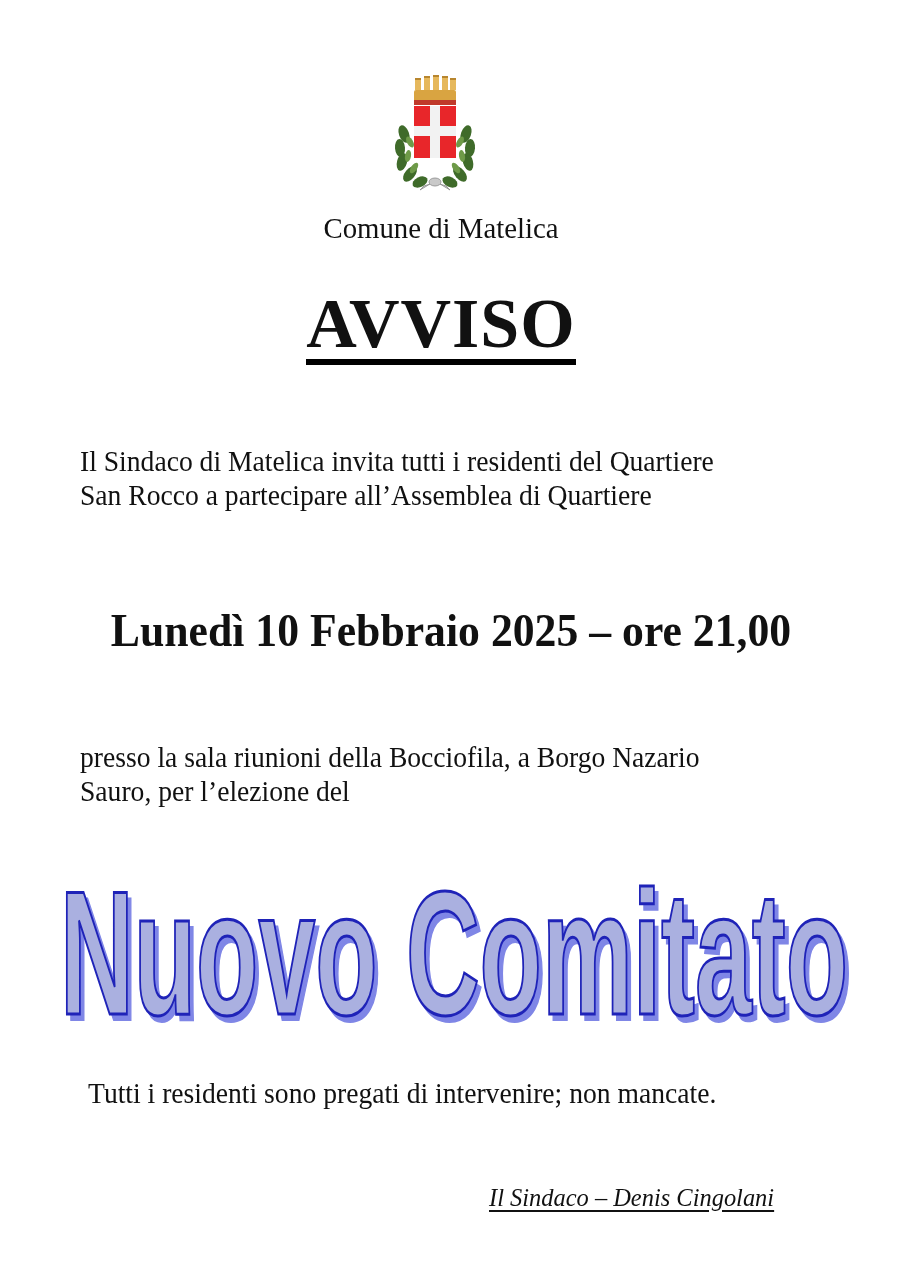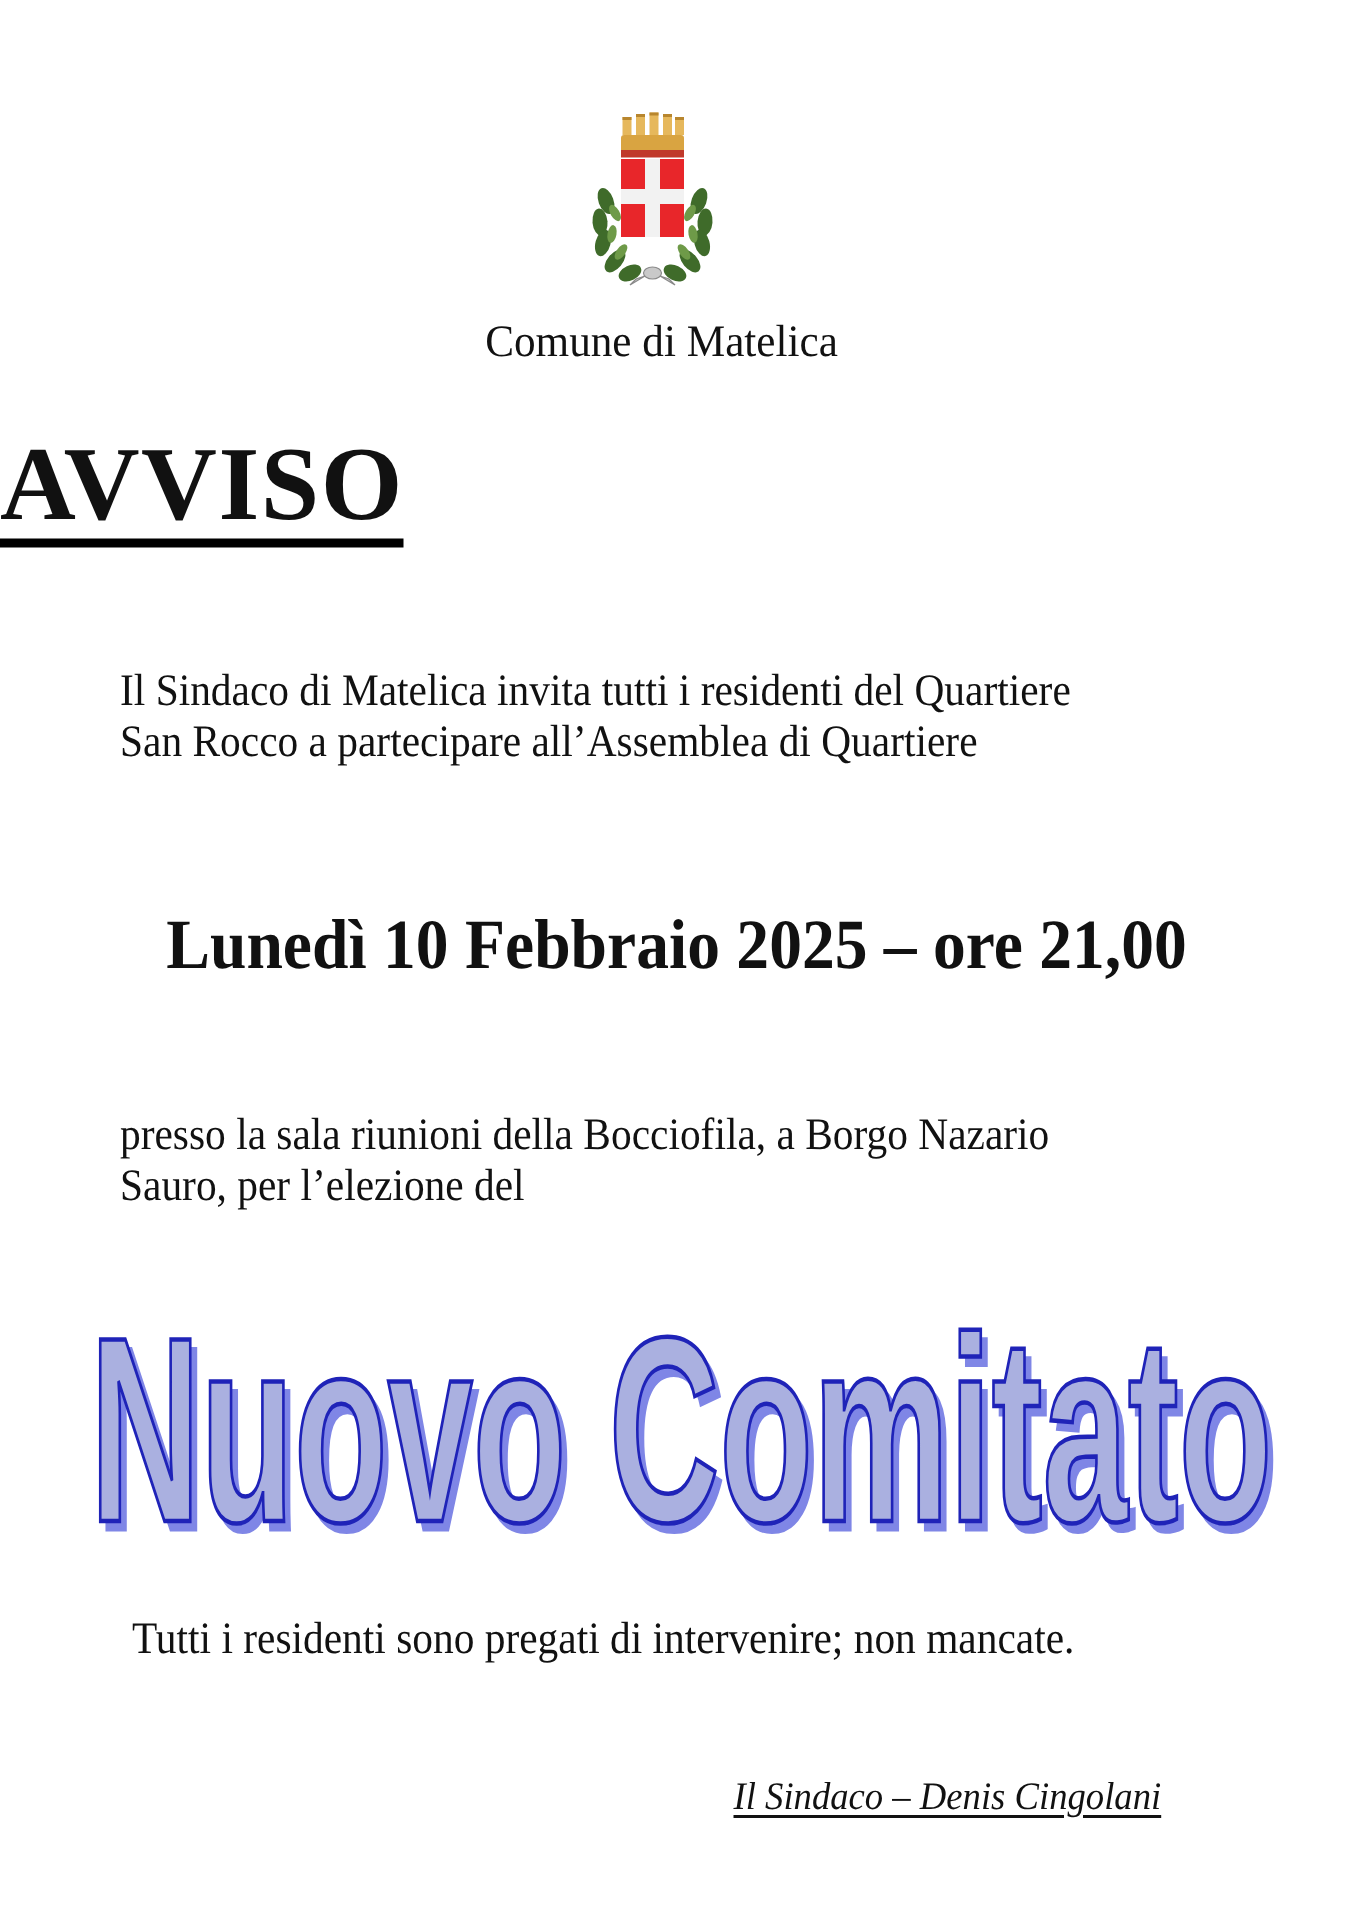--- a/index.html
+++ b/index.html
@@ -32,21 +32,21 @@
       text-align: center;
       font-size: 30px;
       line-height: 40px;
       transform: scaleX(0.96);
     }
 
     #avviso {
       left: 0;
       width: 882px;
       top: 284px;
-      text-align: left;
+      text-align: center;
       font-size: 70px;
       font-weight: bold;
       line-height: 80px;
       letter-spacing: 1px;
     }
     #avviso span {
       display: inline-block;
       border-bottom: 6px solid #000;
       line-height: 66px;
       padding-bottom: 2px;

